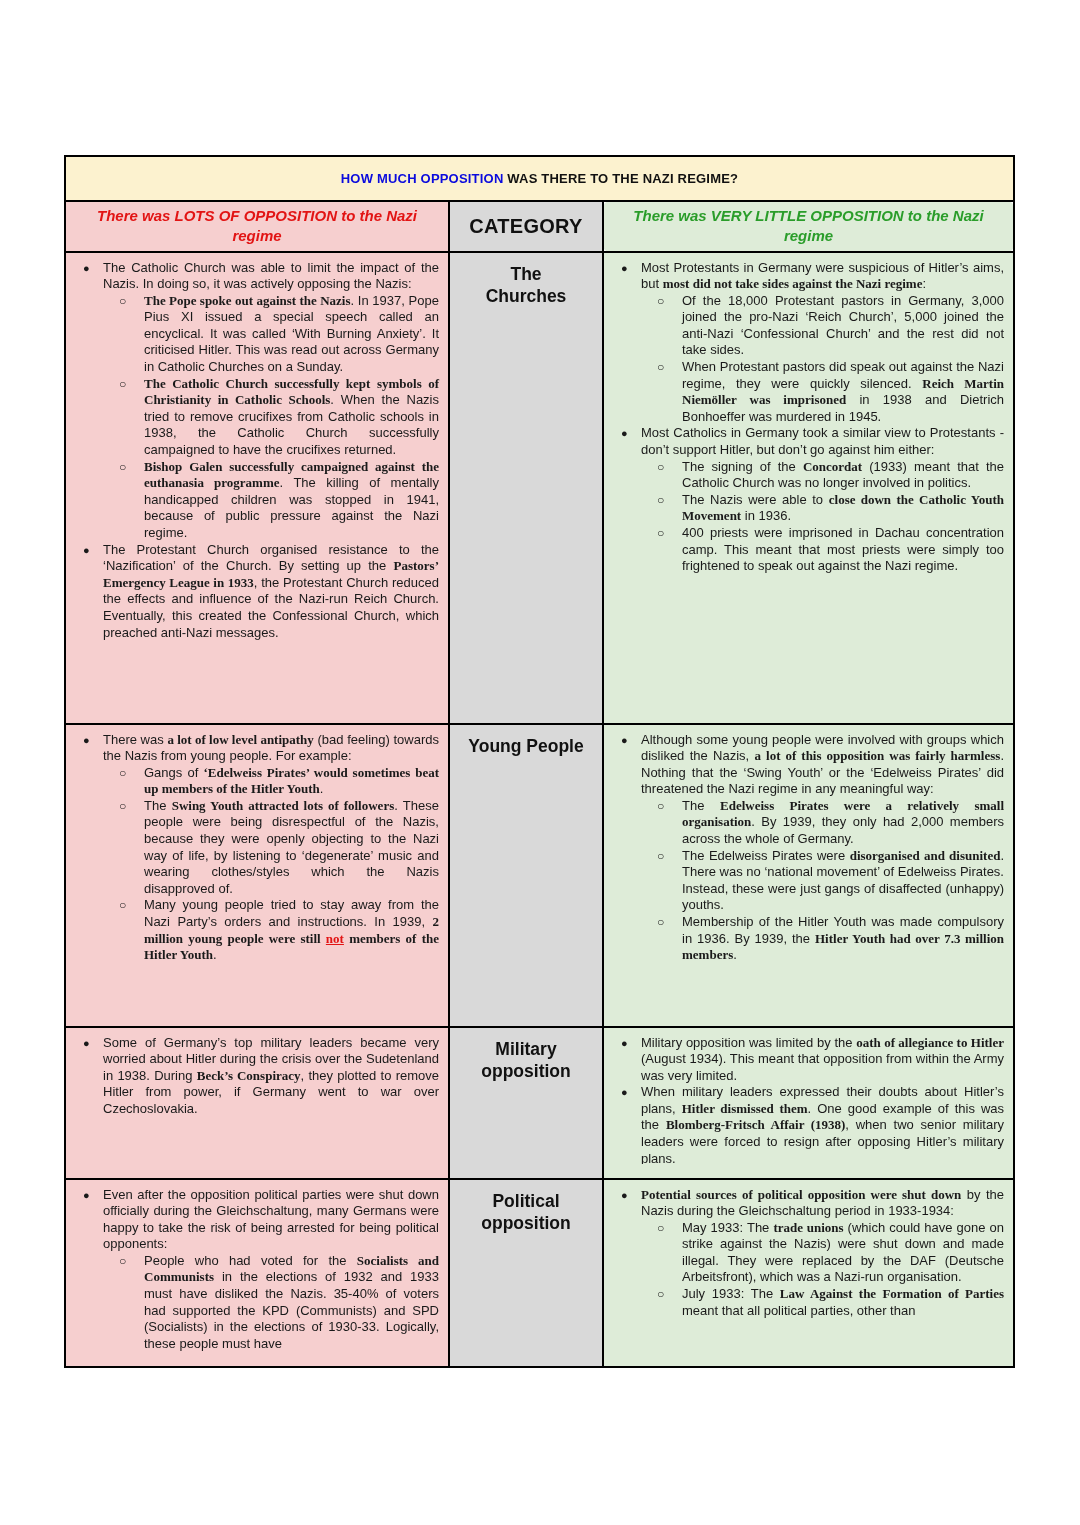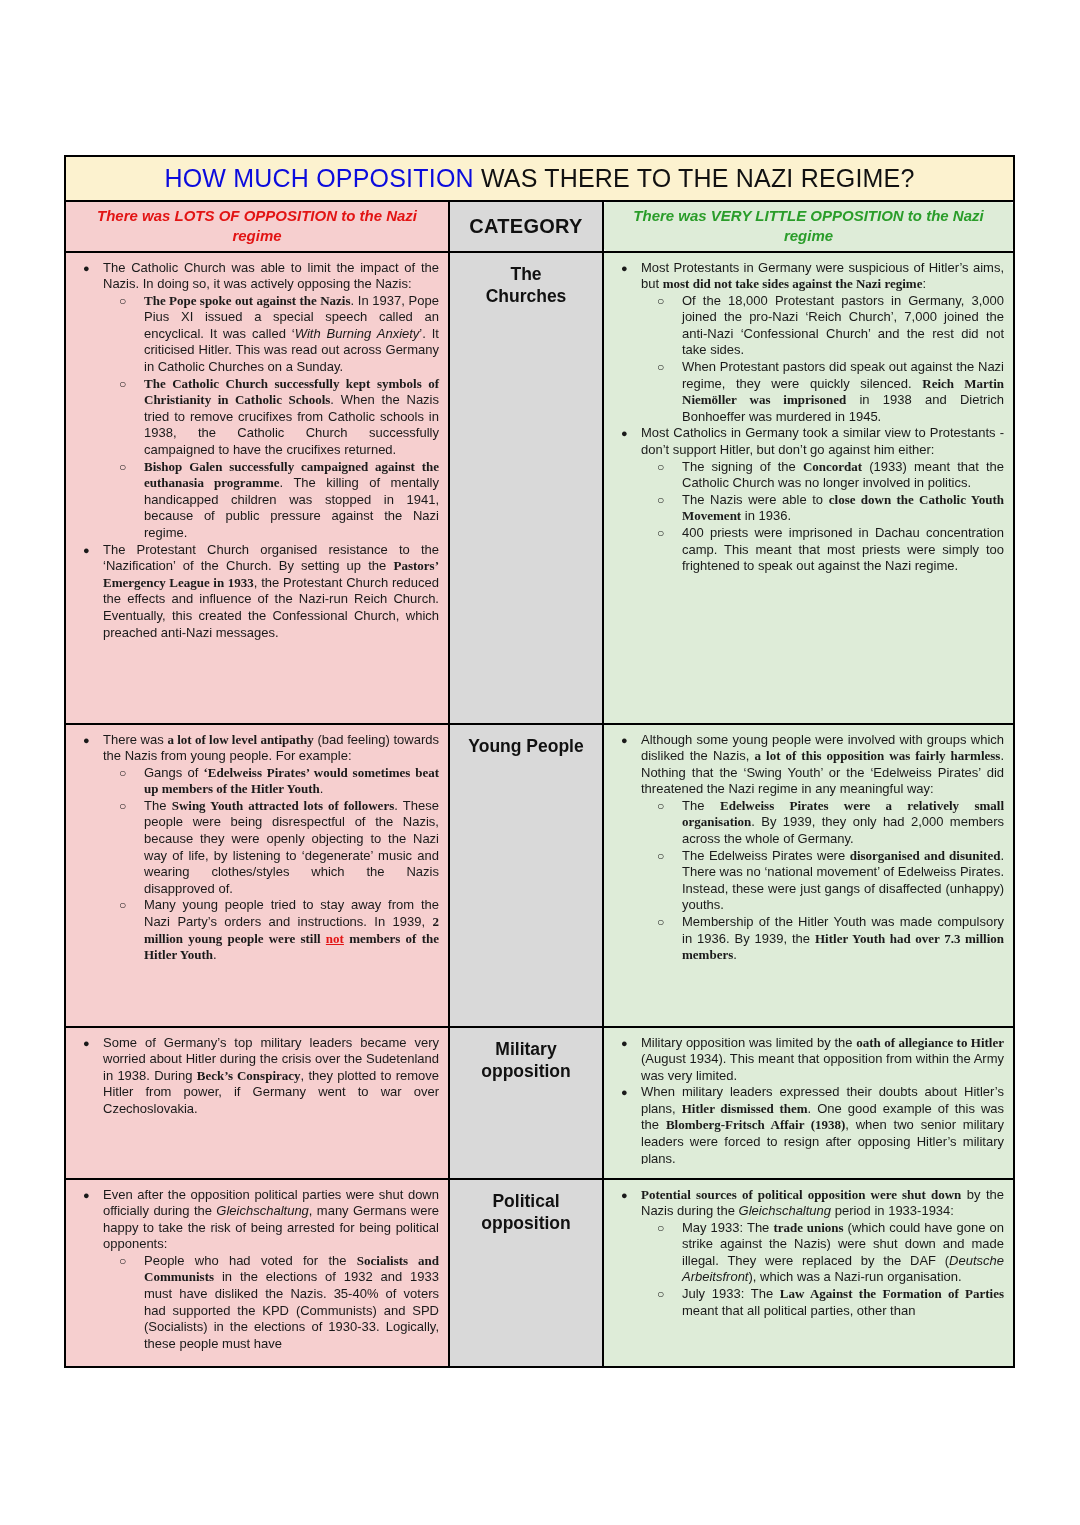--- a/index.html
+++ b/index.html
@@ -13,42 +13,42 @@
   .page{position:relative;width:1080px;height:1525px;background:var(--page-bg);overflow:hidden;}
   table.doc-table{position:absolute;left:64px;top:155px;width:949px;border-collapse:collapse;table-layout:fixed;}
   td{border:2px solid var(--border);vertical-align:top;overflow:hidden;}
   tr.tr-title{height:45px;}
   tr.tr-header{height:44px;}
   tr.tr-r1{height:472px;}
   tr.tr-r2{height:303px;}
   tr.tr-r3{height:152px;}
   tr.tr-r4{height:188px;}
   .title-cell{background:var(--title-bg);text-align:center;vertical-align:middle;
-    font-size:25px;font-weight:normal;color:var(--title-text);letter-spacing:.2px;}
+    font-size:13px;font-weight:bold;color:var(--title-text);letter-spacing:.2px;}
   .title-blue{color:var(--title-accent);}
   .hdr{text-align:center;vertical-align:middle;font-size:15px;font-weight:bold;font-style:italic;
     padding:4px 14px;line-height:1.35;}
   .hdr-left{background:var(--pink-bg);color:var(--red-header);}
   .hdr-cat{background:var(--gray-bg);color:#111;font-style:normal;font-size:20px;letter-spacing:.3px;}
   .hdr-right{background:var(--green-bg);color:var(--green-header);border-radius:7px;}
   .cell-pink{background:var(--pink-bg);}
   .cell-gray{background:var(--gray-bg);}
   .cell-green{background:var(--green-bg);}
   .cat{text-align:center;font-weight:bold;font-size:17.5px;color:#111;
     padding-top:10px;white-space:pre-line;line-height:1.3;}
   .wrap{overflow:hidden;padding:7px 9px 4px 2px;}
   .w-r1{height:456px;} .w-r2{height:287px;} .w-r3{height:136px;} .w-r4{height:171px;}
   .li{position:relative;text-align:justify;font-size:13px;line-height:16.6px;color:var(--body-text);}
   .l1{padding-left:35px;}
   .l2{padding-left:76px;}
   .blt{position:absolute;top:0;}
   .l1 .blt{left:15px;font-size:11px;}
   .l2 .blt{left:51px;font-size:12px;}
   .seg-b{font-weight:bold;font-family:Liberation Serif, serif;}
-  .seg-i{font-style:italic;}
+  .seg-i{}
   .seg-u{text-decoration:underline;}
 </style>
 </head>
 <body>
 
 <div class="page">
   <table class="doc-table">
     <colgroup>
       <col style="width:384px">
         <col style="width:154px">
@@ -71,21 +71,21 @@
               <div class="li l2"><span class="blt">○</span><span class="seg-b">The Catholic Church successfully kept symbols of Christianity in Catholic Schools</span><span>. When the Nazis tried to remove crucifixes from Catholic schools in 1938, the Catholic Church successfully campaigned to have the crucifixes returned.</span></div>
               <div class="li l2"><span class="blt">○</span><span class="seg-b">Bishop Galen successfully campaigned against the euthanasia programme</span><span>. The killing of mentally handicapped children was stopped in 1941, because of public pressure against the Nazi regime.</span></div>
               <div class="li l1"><span class="blt">●</span><span>The Protestant Church organised resistance to the ‘Nazification’ of the Church. By setting up the </span><span class="seg-b">Pastors’ Emergency League in 1933</span><span>, the Protestant Church reduced the effects and influence of the Nazi-run Reich Church. Eventually, this created the Confessional Church, which preached anti-Nazi messages.</span></div>
             </div>
           </td>
       <td class="cell-gray cat">The
 Churches</td>
       <td class="cell-green">
             <div class="wrap w-r1">
               <div class="li l1"><span class="blt">●</span><span>Most Protestants in Germany were suspicious of Hitler’s aims, but </span><span class="seg-b">most did not take sides against the Nazi regime</span><span>:</span></div>
-              <div class="li l2"><span class="blt">○</span><span>Of the 18,000 Protestant pastors in Germany, 3,000 joined the pro-Nazi ‘Reich Church’, 7,000 joined the anti-Nazi ‘Confessional Church’ and the rest did not take sides.</span></div>
+              <div class="li l2"><span class="blt">○</span><span>Of the 18,000 Protestant pastors in Germany, 3,000 joined the pro-Nazi ‘Reich Church’, 5,000 joined the anti-Nazi ‘Confessional Church’ and the rest did not take sides.</span></div>
               <div class="li l2"><span class="blt">○</span><span>When Protestant pastors did speak out against the Nazi regime, they were quickly silenced. </span><span class="seg-b">Reich Martin Niemöller was imprisoned</span><span> in 1938 and Dietrich Bonhoeffer was murdered in 1945.</span></div>
               <div class="li l1"><span class="blt">●</span><span>Most Catholics in Germany took a similar view to Protestants - don’t support Hitler, but don’t go against him either:</span></div>
               <div class="li l2"><span class="blt">○</span><span>The signing of the </span><span class="seg-b">Concordat</span><span> (1933) meant that the Catholic Church was no longer involved in politics.</span></div>
               <div class="li l2"><span class="blt">○</span><span>The Nazis were able to </span><span class="seg-b">close down the Catholic Youth Movement</span><span> in 1936.</span></div>
               <div class="li l2"><span class="blt">○</span><span>400 priests were imprisoned in Dachau concentration camp. This meant that most priests were simply too frightened to speak out against the Nazi regime.</span></div>
             </div>
           </td>
     </tr>
     <tr class="tr-r2">
       <td class="cell-pink">

